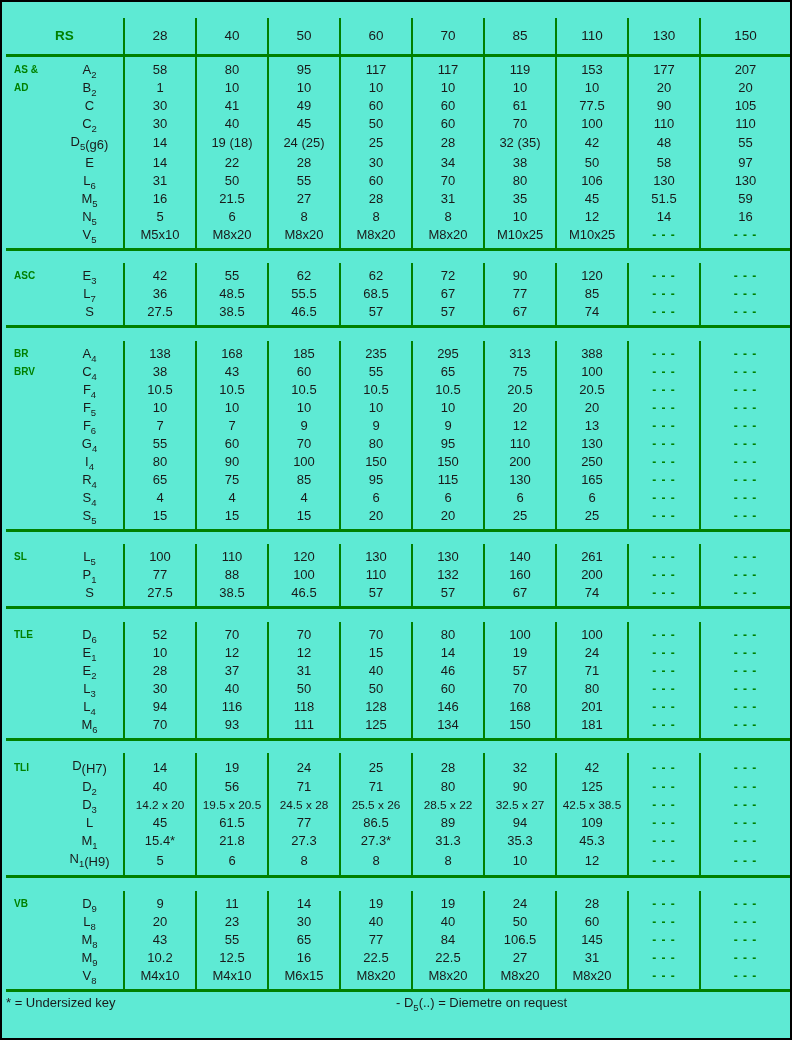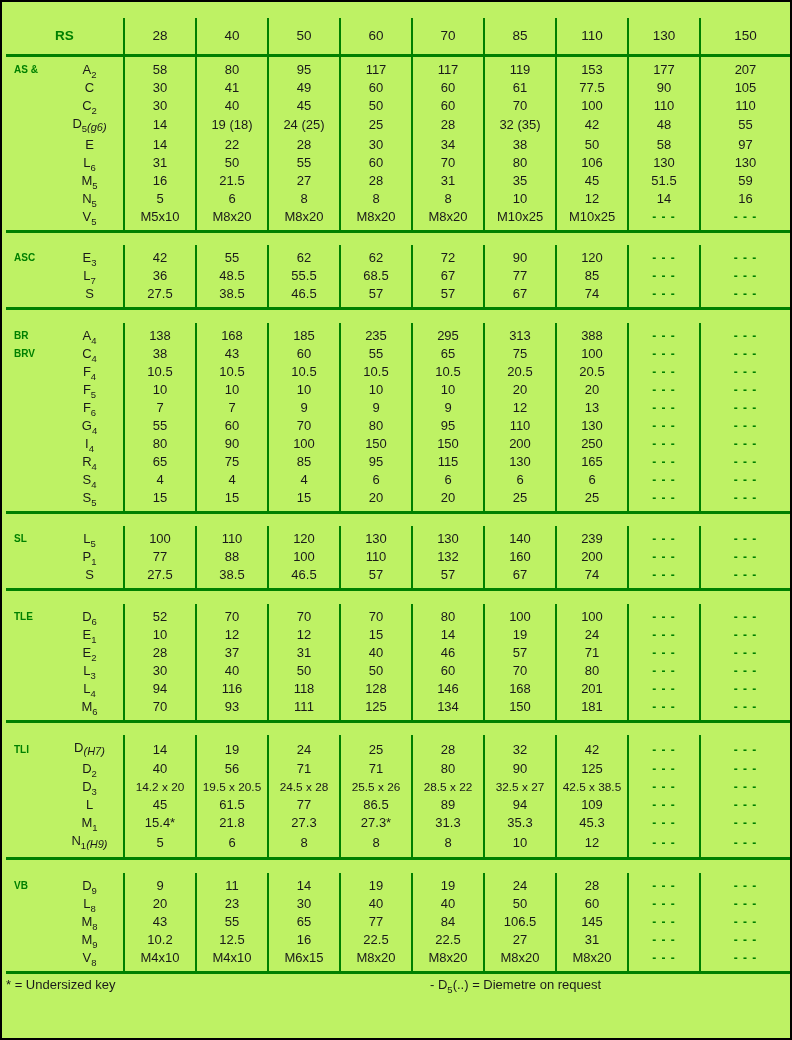--- a/index.html
+++ b/index.html
@@ -6,21 +6,21 @@
     --green:#008000;
     --text:#1a1a1a;
     --border:#000000;
   }
   *{margin:0;padding:0;box-sizing:border-box;}
   html,body{background:#ffffff;}
   body{font-family:"Liberation Sans", sans-serif;color:var(--text);}
   .page{
     width:792px;height:1040px;
     border:2px solid var(--border);
-    background:#bef264;
+    background:#5eead4;
     padding:0 0 0 4px;
     position:relative;
     overflow:hidden;
   }
   table.dim{
     border-collapse:collapse;
     table-layout:fixed;
     width:784px;
   }
   col.c-sec{width:50px;}
@@ -46,29 +46,29 @@
   td.rs{
     color:var(--green);font-weight:bold;font-size:14px;text-align:center;
   }
   td.sec{
     color:var(--green);font-weight:bold;text-align:left;padding-left:8px;font-size:10px;
   }
   td.lbl{}
   td.dash{color:var(--green);letter-spacing:1px;font-size:12px;font-weight:bold;}
   td.tight{font-size:11.8px;margin-top:27px;}
   sub{font-size:9.5px;line-height:0;}
-  .note{font-size:11px;vertical-align:-3px;margin-left:0;font-style:italic;}
+  .note{font-size:13px;vertical-align:-3px;margin-left:0;}
   .foot{
     position:relative;
     height:22px;line-height:22px;
     font-size:13px;
     width:784px;
   }
   .foot .fl{}
-  .foot .fr{position:absolute;left:424px;top:0;}
+  .foot .fr{position:absolute;left:390px;top:0;}
   .foot sub{font-size:9.5px;}
 </style>
 </head>
 <body>
 
 <div class="page">
   <table class="dim" id="tbl">
       <colgroup>
         <col class="c-sec">
         <col class="c-lbl">
@@ -107,20 +107,33 @@
           <td class="v">80</td>
           <td class="v">95</td>
           <td class="v">117</td>
           <td class="v">117</td>
           <td class="v">119</td>
           <td class="v">153</td>
           <td class="v">177</td>
           <td class="v">207</td>
         </tr>
         <tr class="">
+          <td class="sec">AD</td>
+          <td class="lbl">B<sub>2</sub></td>
+          <td class="v">1</td>
+          <td class="v">10</td>
+          <td class="v">10</td>
+          <td class="v">10</td>
+          <td class="v">10</td>
+          <td class="v">10</td>
+          <td class="v">10</td>
+          <td class="v">20</td>
+          <td class="v">20</td>
+        </tr>
+        <tr class="">
           <td class="sec"></td>
           <td class="lbl">C</td>
           <td class="v">30</td>
           <td class="v">41</td>
           <td class="v">49</td>
           <td class="v">60</td>
           <td class="v">60</td>
           <td class="v">61</td>
           <td class="v">77.5</td>
           <td class="v">90</td>
@@ -403,21 +416,21 @@
         </tr>
         <tr class="ft">
           <td class="sec">SL</td>
           <td class="lbl">L<sub>5</sub></td>
           <td class="v">100</td>
           <td class="v">110</td>
           <td class="v">120</td>
           <td class="v">130</td>
           <td class="v">130</td>
           <td class="v">140</td>
-          <td class="v">239</td>
+          <td class="v">261</td>
           <td class="v dash">- - -</td>
           <td class="v dash">- - -</td>
         </tr>
         <tr class="">
           <td class="sec"></td>
           <td class="lbl">P<sub>1</sub></td>
           <td class="v">77</td>
           <td class="v">88</td>
           <td class="v">100</td>
           <td class="v">110</td>

